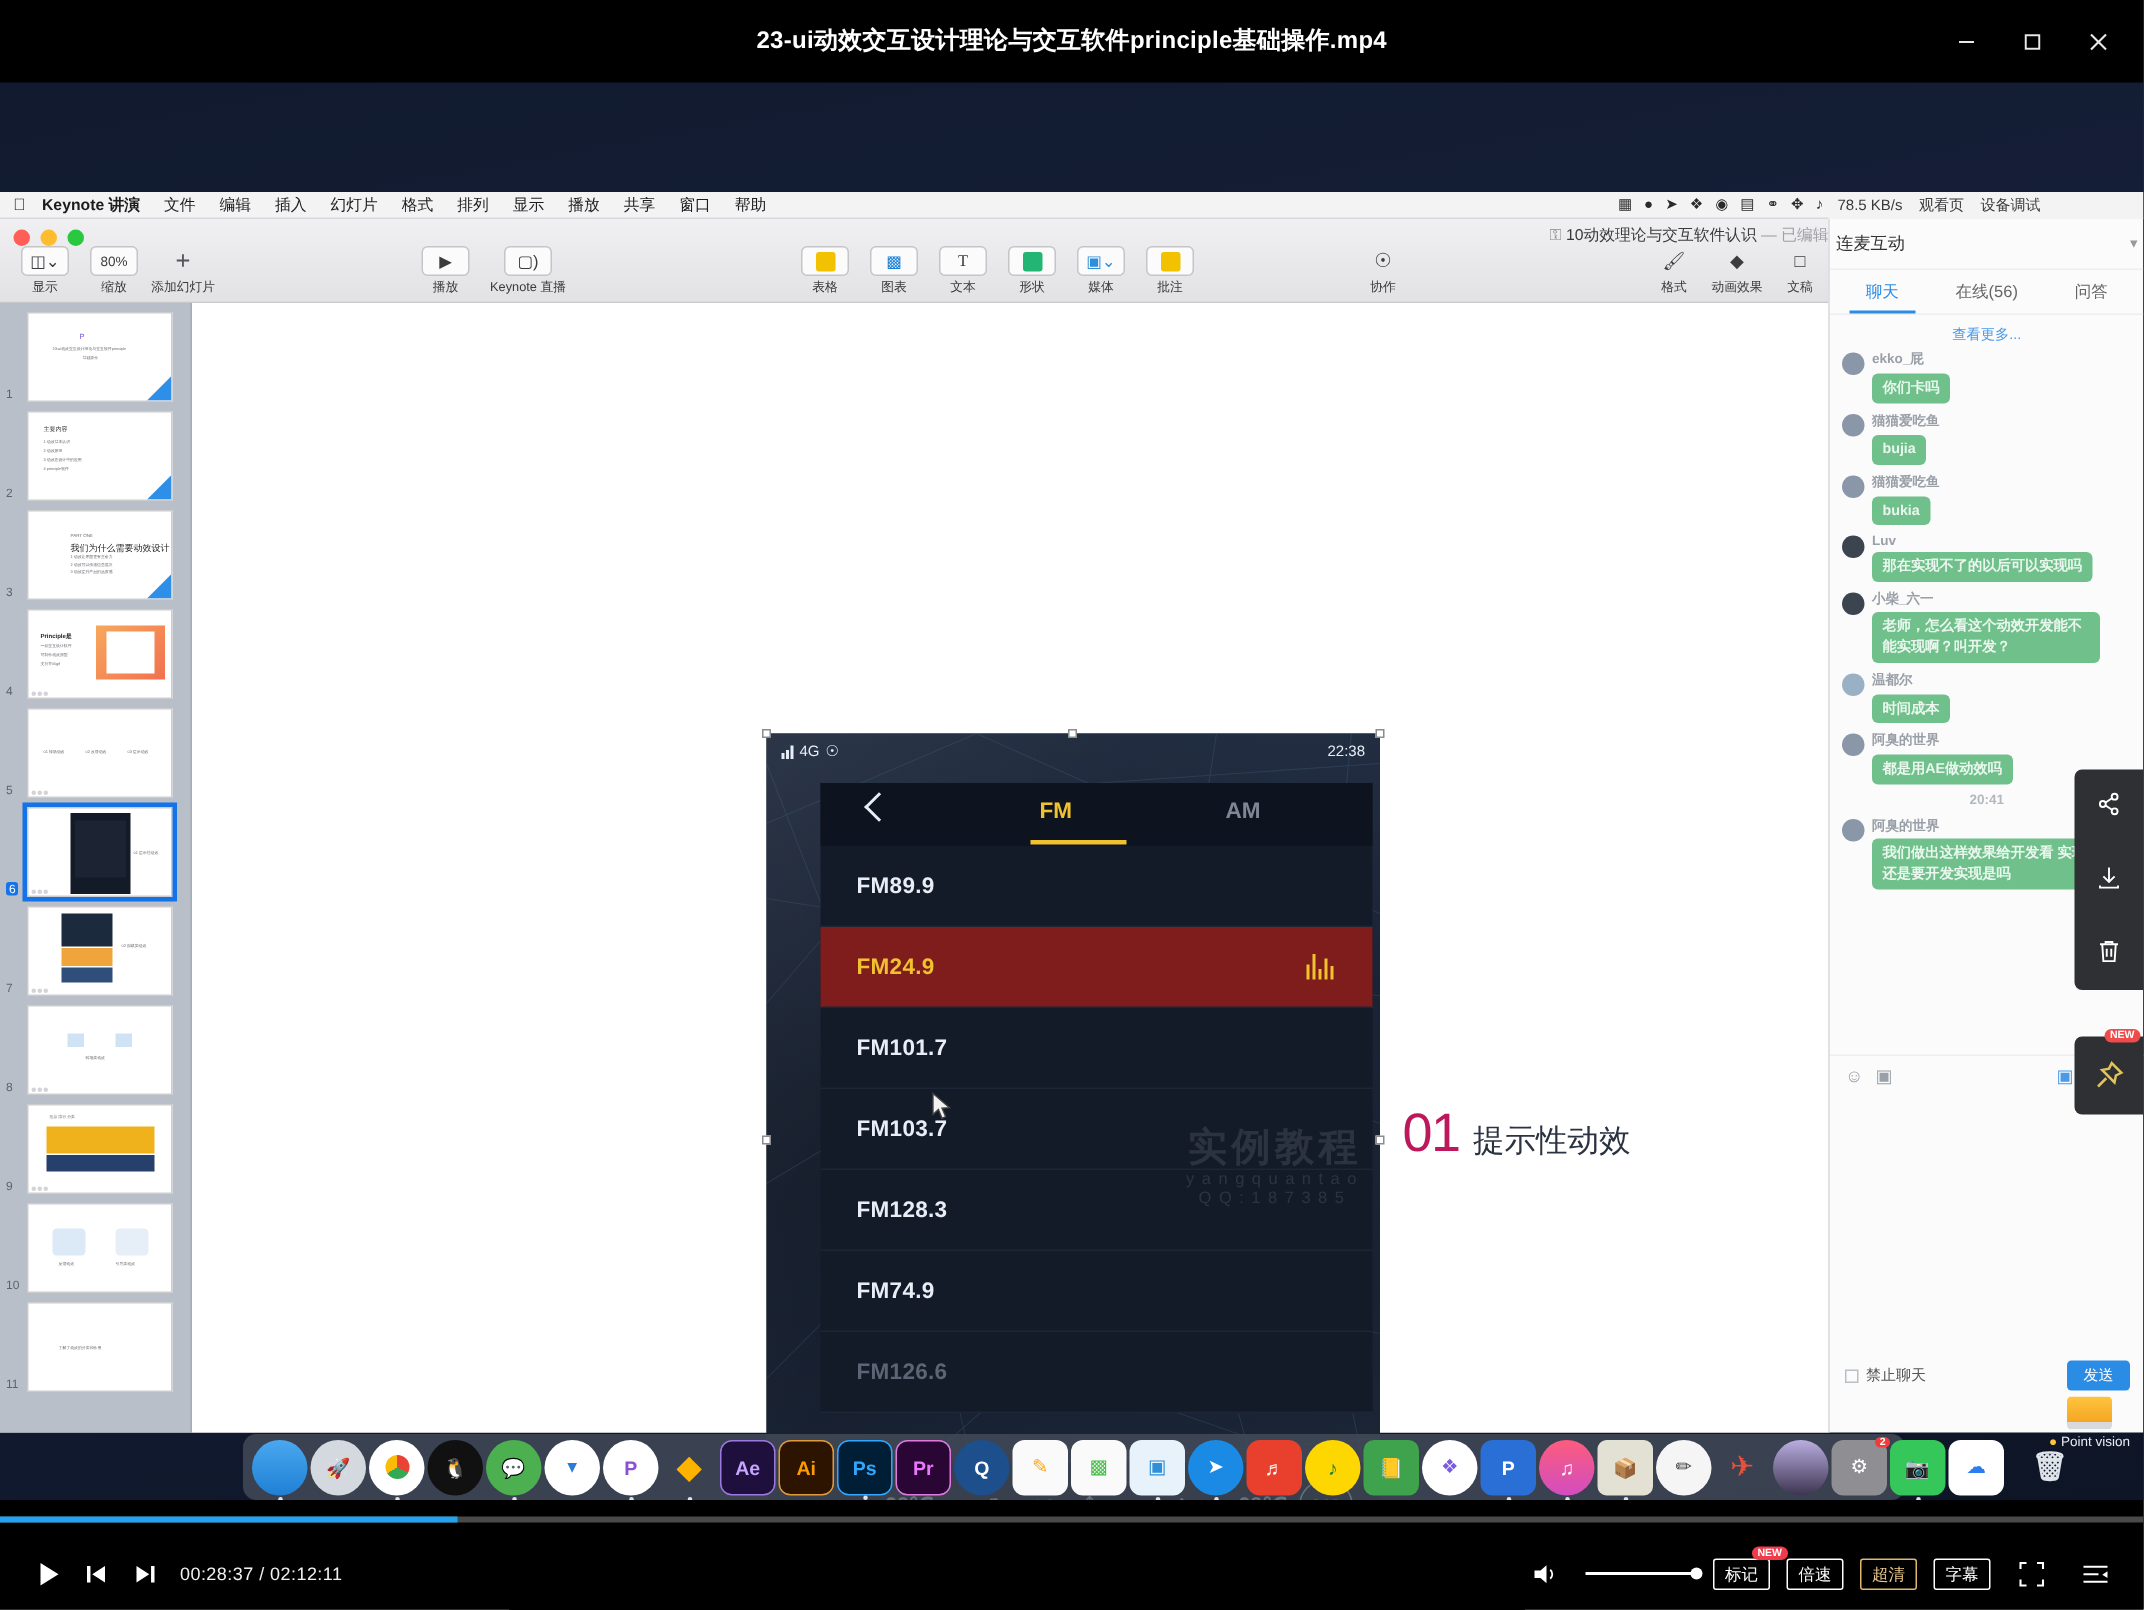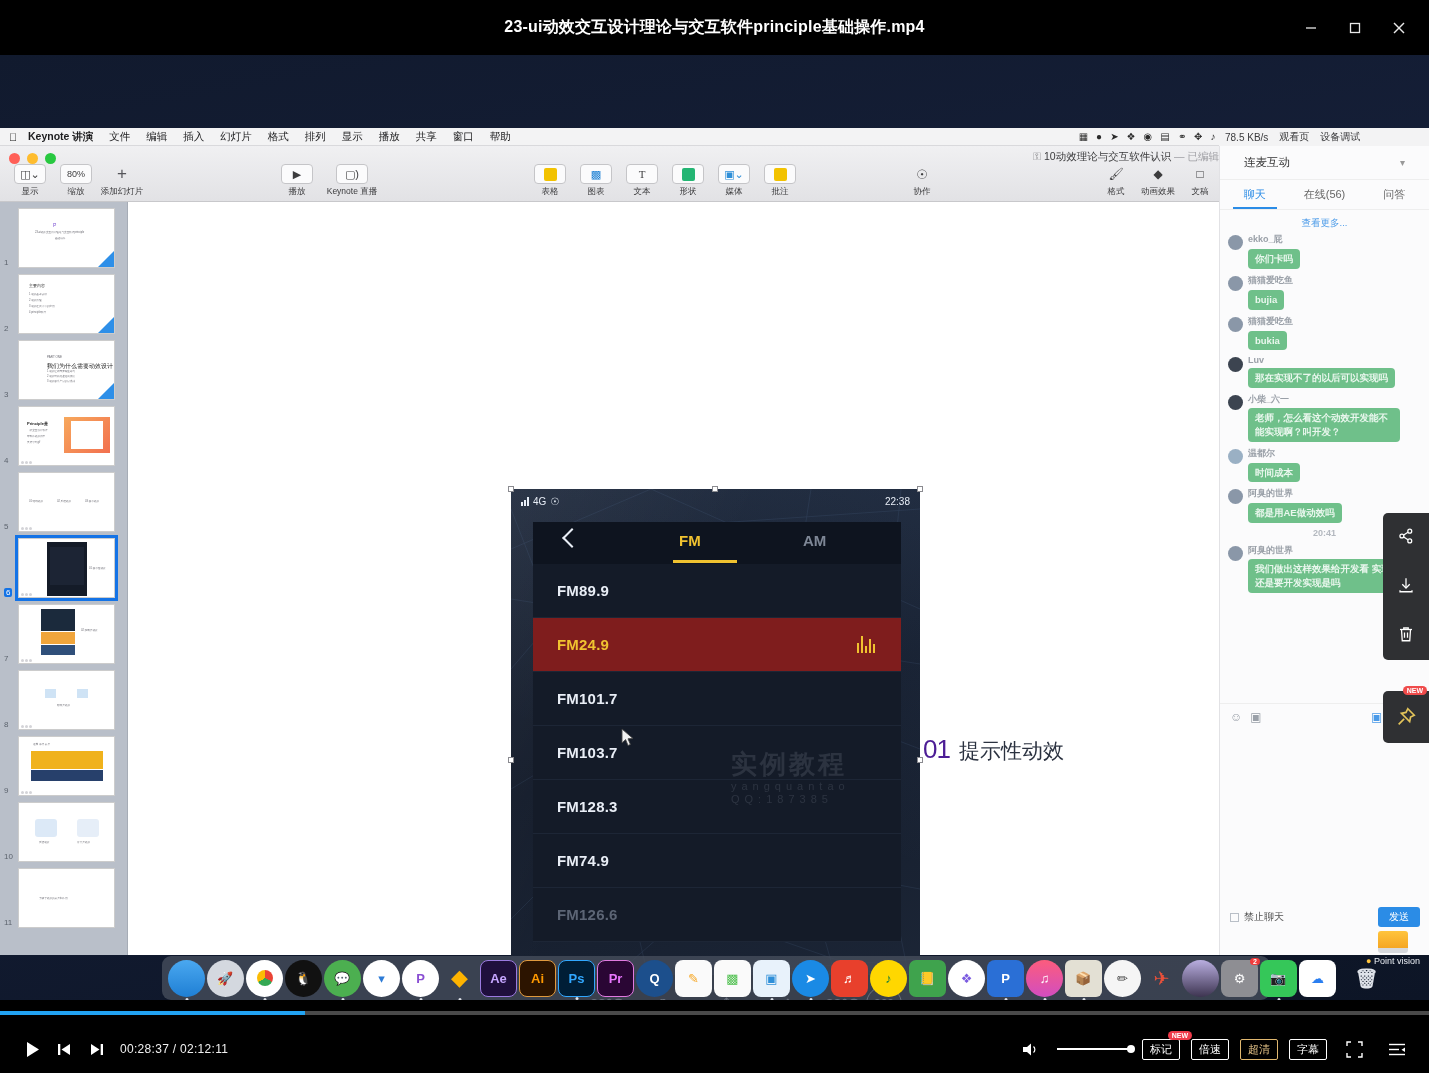--- a/index.html
+++ b/index.html
@@ -129,22 +129,23 @@
     position:absolute; left:0; top:0; width:409px; height:24px;
     display:flex; align-items:center; padding:0 10px; color:#e8eef7; font-size:10px;
   }
   .sb-left { display:flex; align-items:center; gap:4px; }
   .sig { display:flex; align-items:flex-end; gap:1px; height:9px; }
   .sig i { width:2px; background:#e8eef7; display:block; }
   .sig i:nth-child(1){height:4px}.sig i:nth-child(2){height:6px}.sig i:nth-child(3){height:9px}
   .sb-time { margin-left:auto; font-size:10px; }
 
   .radio-card {
-    position:absolute; left:22px; top:33px; width:368px; height:420px;
+    position:absolute; left:36px; top:33px; width:368px; height:420px;
     background:#141b28;
+    text-align:center;
   }
   .radio-head {
     position:relative; height:42px; background:#0e141f; display:flex; align-items:center;
   }
   .back-chev { position:absolute; left:32px; top:9px; width:14px; height:14px;
     border-left:2px solid #e9eef6; border-bottom:2px solid #e9eef6; transform:rotate(45deg); }
   .rt { position:absolute; top:10px; font-size:15px; font-weight:bold; }
   .rt.fm { left:146px; color:#f0c230; }
   .rt.am { left:270px; color:#7e8796; }
   .tab-underline { position:absolute; left:140px; top:38px; width:64px; height:3px; background:#f0c230; }
@@ -182,35 +183,35 @@
     font-size:12px; font-weight:bold;
   }
 
   
   .sel-h { position:absolute; width:6px; height:6px; background:#fff; border:1px solid #8b8b90; }
 
   .slide-note {
     position:absolute; left:795px; top:532px; display:flex; align-items:baseline; gap:9px;
     color:#2b3240;
   }
-  .sn-num { font-size:26px; font-weight:300; letter-spacing:-1px; color:#4c1d95; }
+  .sn-num { font-size:36px; font-weight:300; letter-spacing:-1px; color:#be185d;margin-left:12px; }
   .sn-txt { font-size:21px; color:#2b3240; }
 
   
   .live-panel {
     position:absolute; left:1219px; top:91px; width:210px; height:809px;
     background:#fbfbfc; border-left:1px solid #e2e2e5;
   }
   .netinfo {
     position:absolute; left:1219px; top:73px; width:210px; height:18px;
     display:flex; align-items:center; gap:11px; padding-left:6px;
     font-size:10px; color:#3a3a3c; white-space:nowrap; background:#f3f3f4;
   }
   .lp-hdr {
-    height:34px; display:flex; align-items:center; padding:0 24px;
+    height:34px; display:flex; align-items:center; padding:0 4px;
     font-size:11.5px; color:#333; border-bottom:1px solid #eee;
   }
   .lp-hdr .chev { margin-left:auto; color:#999; font-size:10px; }
   .lp-tabs { display:flex; height:30px; border-bottom:1px solid #eee; }
   .lp-tab { flex:1; display:flex; align-items:center; justify-content:center;
             font-size:11px; color:#666; position:relative; }
   .lp-tab.on { color:#2b8ce6; font-weight:normal; }
   .lp-tab.on:after { content:""; position:absolute; left:18%; right:18%; bottom:0; height:2.5px; background:#2b8ce6; }
   .lp-more { text-align:center; font-size:9.5px; color:#4a9ae8; padding:7px 0 3px; }
   .chat-scroll { height:470px; overflow:hidden; padding:0 8px;font-weight:bold; }

